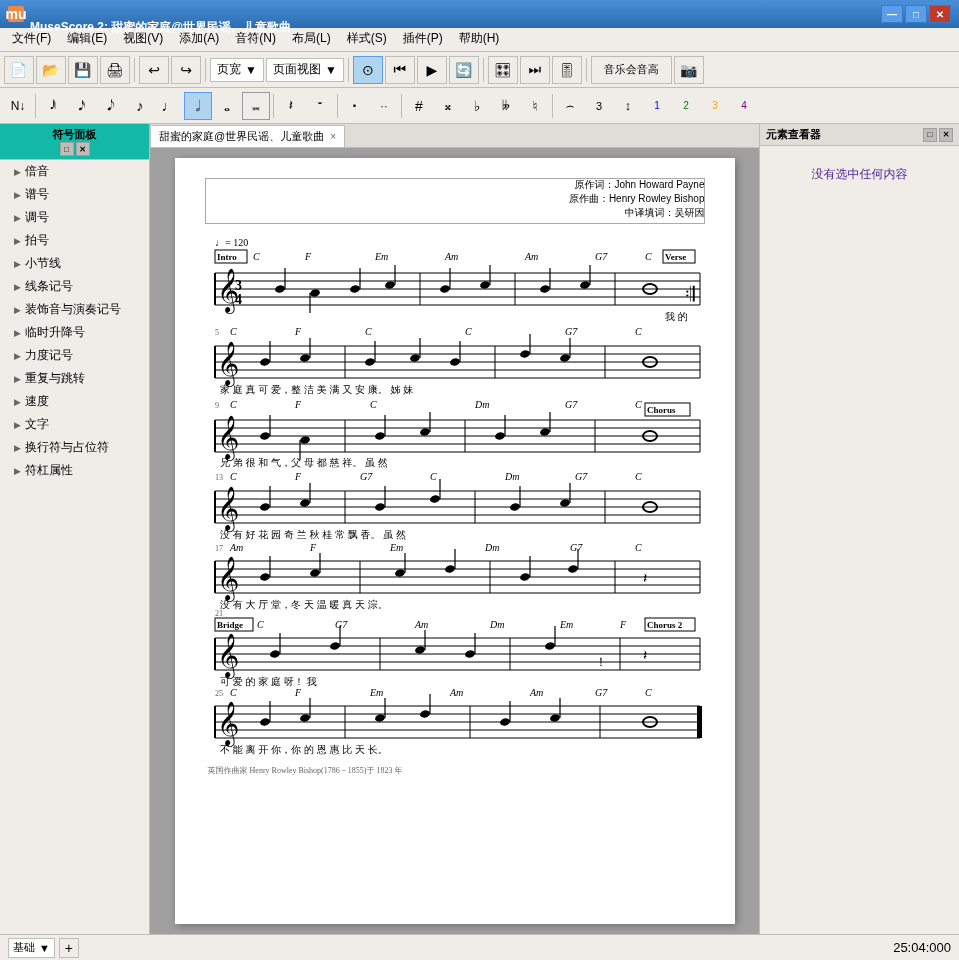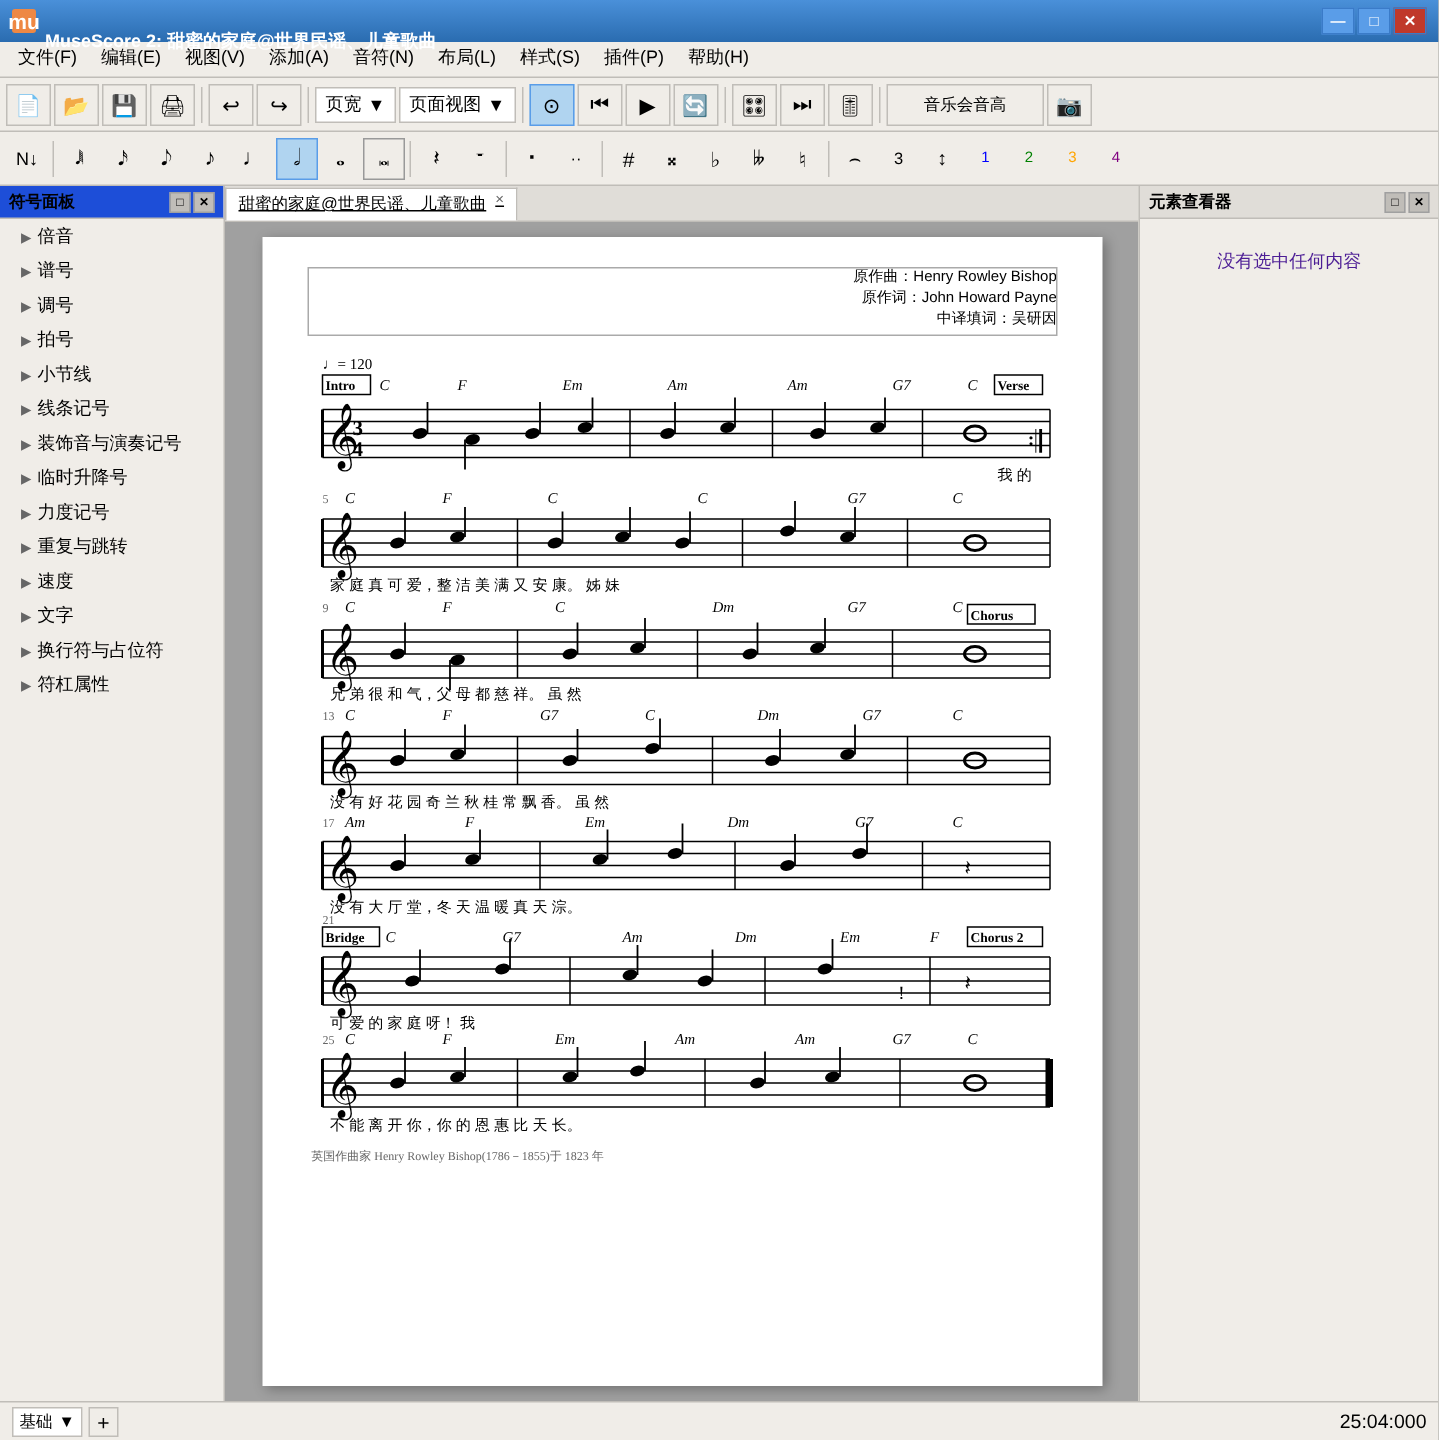--- a/index.html
+++ b/index.html
@@ -83,28 +83,29 @@
     }
     
     
     #left-panel {
       width: 150px;
       background: #f0ede8;
       border-right: 1px solid #c0bdb8;
       overflow-y: auto;
     }
     #left-panel .panel-header {
-      background: #1d4ed8;
+      background: #14b8a6;
       padding: 3px 6px;
       font-size: 11px;
       font-weight: bold;
       border-bottom: 1px solid #c0bdb8;
       display: flex;
       justify-content: space-between;
       align-items: center;
+      flex-direction: column;
     }
     #left-panel .panel-item {
       padding: 3px 6px 3px 14px;
       cursor: pointer;
       font-size: 12px;
       display: flex;
       align-items: center;
       gap: 4px;
     }
     .arrow { font-size: 9px; color: #666; }
@@ -123,25 +124,24 @@
       align-items: flex-end;
       border-bottom: 1px solid #c0bdb8;
     }
     .tab {
       background: #f0ede8;
       border: 1px solid #c0bdb8;
       border-bottom: none;
       padding: 2px 8px;
       height: 22px;
       display: flex;
-      align-items: flex-start;
+      align-items: center;
       gap: 6px;
       cursor: pointer;
       font-size: 11px;
-      text-decoration: underline;
     }
     .tab.active { background: white; }
     .tab .close-x { font-size: 10px; color: #666; }
     
     #score-container {
       flex: 1;
       overflow-y: auto;
       background: #a0a0a0;
       padding: 10px;
       display: flex;
@@ -249,21 +249,21 @@
   <div class="tb-separator"></div>
   <div class="tb-btn tb-active" title="循环播放">⊙</div>
   <div class="tb-btn" title="倒回">⏮</div>
   <div class="tb-btn" title="播放">▶</div>
   <div class="tb-btn" title="重复">🔄</div>
   <div class="tb-separator"></div>
   <div class="tb-btn" title="混音器">🎛</div>
   <div class="tb-btn" title="钢琴">⏭</div>
   <div class="tb-btn" title="配置">🎚</div>
   <div class="tb-separator"></div>
-  <span class="tb-btn" style="width:auto;padding:0 24px;font-size:11px;">音乐会音高</span>
+  <span class="tb-btn" style="width:auto;padding:0 12px;font-size:11px;">音乐会音高</span>
   <div class="tb-btn" title="截图">📷</div>
 </div>
 
 <div id="toolbar2">
 
   <div class="note-btn" style="font-size:12px;">N↓</div>
   <div class="tb-separator"></div>
 
   <div class="note-btn" style="font-size:11px;">𝅘𝅥𝅲</div>
   <div class="note-btn" style="font-size:13px;">𝅘𝅥𝅯</div>
@@ -376,22 +376,22 @@
       </div>
     </div>
 
     <div id="score-container">
       <div id="score-sheet">
         
         
         <div style="position:relative; margin-bottom: 4px;">
           <div style="border: 1px solid #aaa; position:absolute; left:0; top:0; right:0; bottom:-4px; pointer-events:none;"></div>
           <div class="score-credits">
+            <div>原作词：John Howard Payne</div>
             <div>原作曲：Henry Rowley Bishop</div>
-            <div>原作词：John Howard Payne</div>
             <div>中译填词：吴研因</div>
           </div>
         </div>
         
         
         <svg id="score-svg" viewBox="0 0 500 680" xmlns="http://www.w3.org/2000/svg" style="font-family: serif;">
 
           <text x="10" y="18" font-size="10">♩= 120</text>
 
           <rect x="10" y="22" width="32" height="13" fill="none" stroke="black" stroke-width="1"></rect>

